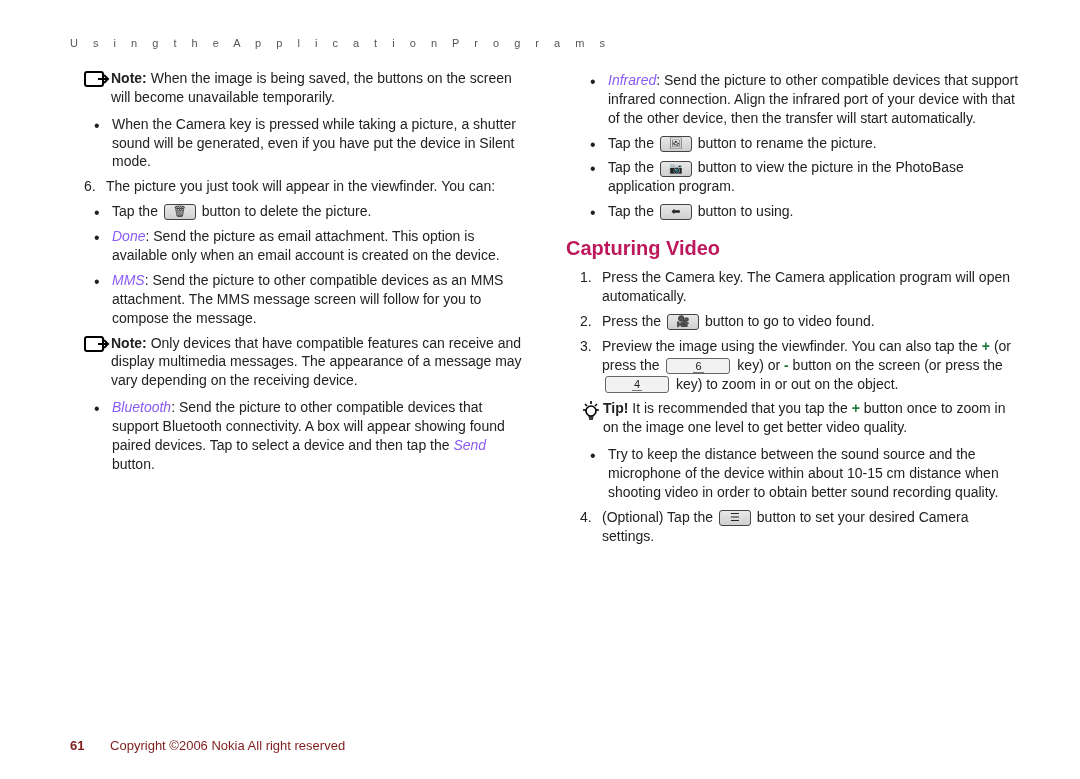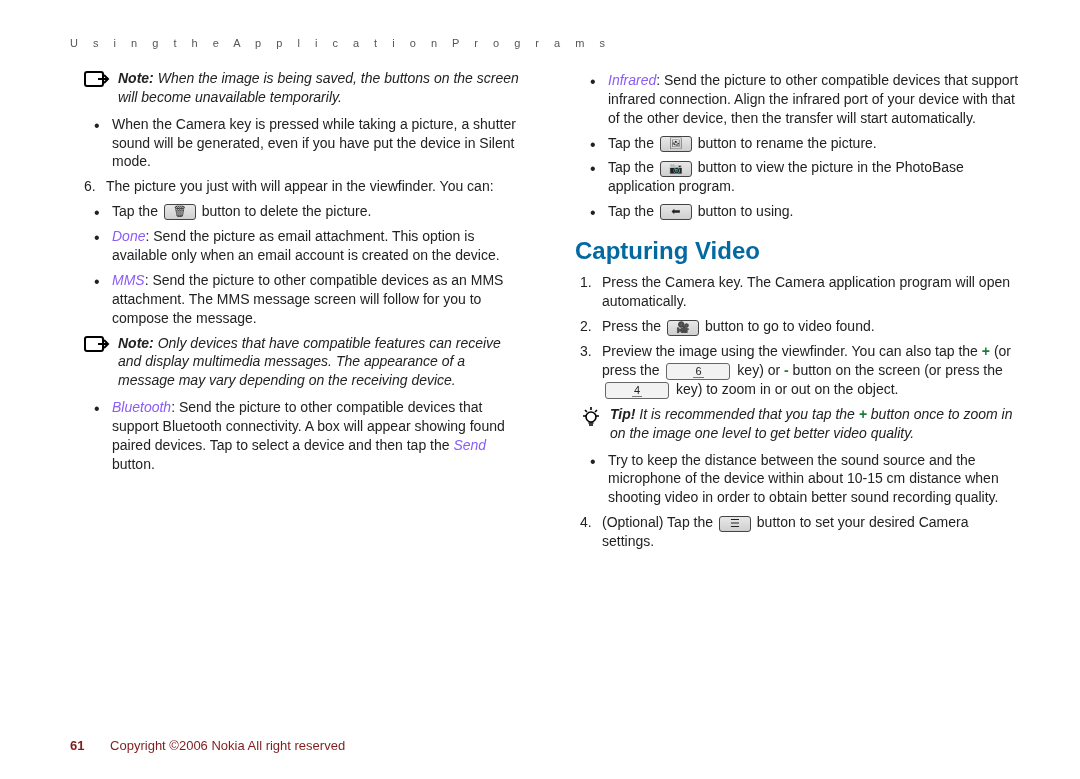--- a/index.html
+++ b/index.html
@@ -13,34 +13,34 @@
   }
   .header{
     font-size:11px;letter-spacing:6px;color:#555;margin-bottom:14px;
     font-family:Verdana,Geneva,sans-serif;
   }
   .columns{
     display:flex;gap:42px;
   }
   .col{flex:1;min-width:0;}
   p, li{font-size:14px;}
-  .note-row{display:flex;align-items:flex-start;gap:8px;margin:4px 0 8px 14px;font-style:italic;}
+  .note-row{display:flex;align-items:flex-start;gap:1px;margin:4px 0 8px 14px;}
   .note-icon{flex:0 0 auto;}
   .note-body{}
   b{font-weight:700;}
   .em{font-style:italic;color:#8b5cf6;}
   .plus{color:#1f7a3a;font-weight:700;}
   .minus{color:#1f7a3a;font-weight:700;}
   ul.bullets{list-style:none;padding:0;margin:0 0 0 24px;}
   ul.bullets>li{position:relative;padding-left:18px;margin:6px 0;}
   ul.bullets>li::before{content:"•";position:absolute;left:0;top:0;font-size:16px;}
   ol.steps{list-style:none;padding:0;margin:0 0 0 14px;}
   ol.steps>li{position:relative;padding-left:22px;margin:6px 0;}
   ol.steps>li .num{position:absolute;left:0;top:0;}
-  .h2{color:#0369a1;font-size:24px;font-weight:700;margin:14px 0 6px 9px;}
+  .h2{color:#be185d;font-size:20px;font-weight:700;margin:14px 0 6px 0;}
   .btn{
     display:inline-block;vertical-align:middle;border:1px solid #444;background:linear-gradient(#e8e8e8,#cfcfcf);
     border-radius:3px;padding:1px 6px 2px 6px;font-size:11px;color:#222;line-height:1;min-width:18px;text-align:center;
     margin:0 2px;
   }
   .key{
     display:inline-block;vertical-align:middle;border:1px solid #666;background:#f2f2f2;border-radius:3px;
     padding:1px 14px 0 14px;font-size:11px;line-height:1.25;color:#222;position:relative;text-align:center;
     min-width:34px;margin:0 3px;
   }
@@ -74,21 +74,21 @@
         </span>
       </div>
 
       <ul class="bullets">
         <li>When the Camera key is pressed while taking a picture, a shutter sound will be generated, even if you have put the device in Silent mode.</li>
       </ul>
 
       <ol class="steps">
         <li>
           <span class="num">6.</span>
-          <span>The picture you just with will appear in the viewfinder. You can:</span>
+          <span>The picture you just took will appear in the viewfinder. You can:</span>
         </li>
       </ol>
 
       <ul class="bullets">
         <li>
           <span>Tap the </span><span class="btn">🗑</span><span> button to delete the picture.</span>
         </li>
         <li>
           <span class="em">Done</span><span>: Send the picture as email attachment. This option is available only when an email account is created on the device.</span>
         </li>

